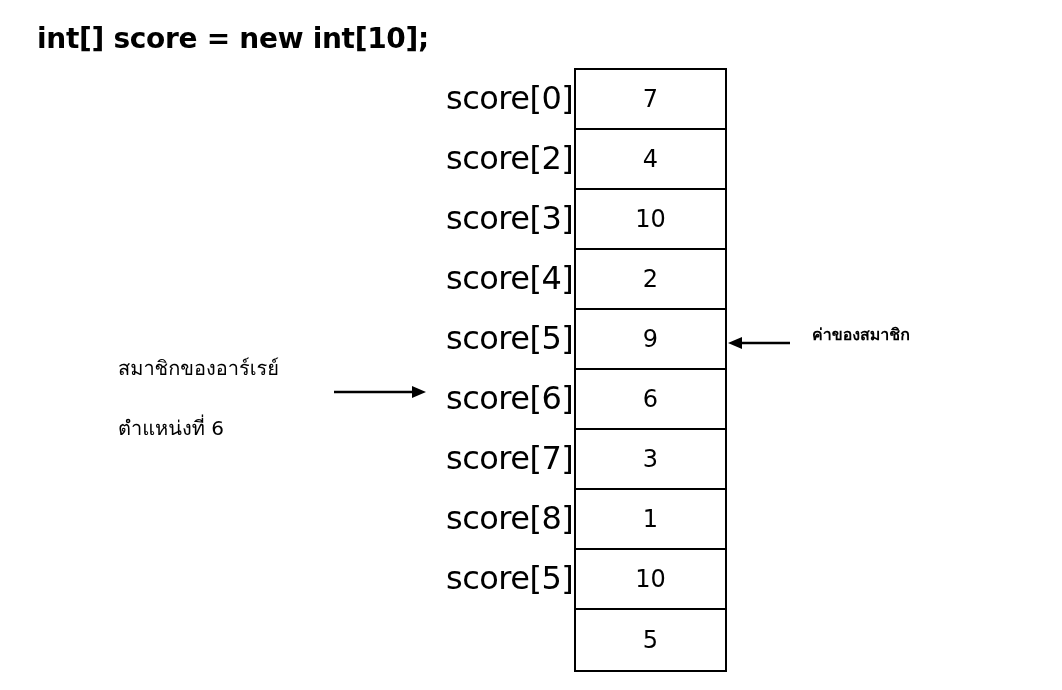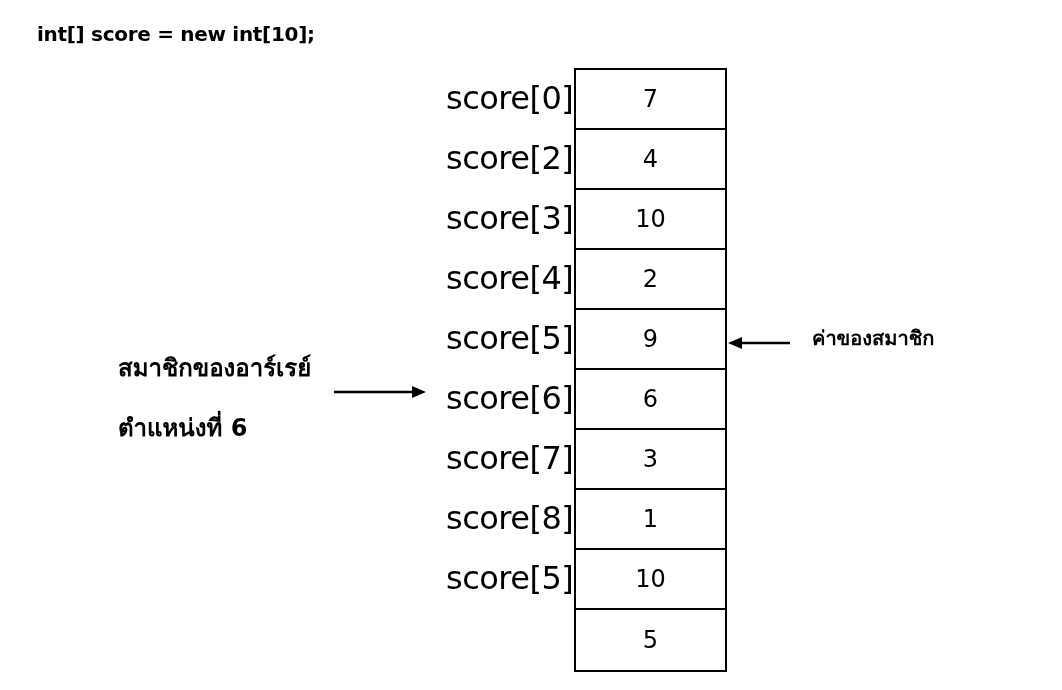--- a/index.html
+++ b/index.html
@@ -1,27 +1,27 @@
 <!DOCTYPE html>
 <html><head>
 <meta charset="utf-8">
 <style>
   html, body { margin: 0; padding: 0; background: #ffffff; }
   body { width: 1062px; height: 690px; position: relative; overflow: hidden;
          font-family: "DejaVu Sans", "Liberation Sans", sans-serif; color: #000; }
-  .code { position: absolute; left: 37px; top: 22px; font-size: 20px; font-weight: bold; letter-spacing: -0.3px; }
+  .code { position: absolute; left: 37px; top: 22px; font-size: 28px; font-weight: bold; letter-spacing: -0.3px; }
   .array { position: absolute; left: 574px; top: 68px; width: 153px;
            border: 2px solid #000; box-sizing: border-box; }
   .cell { height: 60px; box-sizing: border-box; border-bottom: 2px solid #000;
           display: flex; align-items: center; justify-content: center; font-size: 24px; }
   .cell:last-child { border-bottom: none; }
   .labels { position: absolute; left: 446px; top: 68px; width: 120px; }
   .label { height: 60px; display: flex; align-items: center; font-size: 32px; letter-spacing: -0.5px; }
-  .left-note { position: absolute; left: 118px; top: 338px; font-size: 24px; font-weight: bold; line-height: 60px; }
-  .right-note { position: absolute; left: 812px; top: 322px; font-size: 20px; font-weight: bold; }
+  .left-note { position: absolute; left: 118px; top: 338px; font-size: 20px; font-weight: normal; line-height: 60px; }
+  .right-note { position: absolute; left: 812px; top: 322px; font-size: 16px; font-weight: bold; }
   svg.arrow { position: absolute; overflow: visible; }
 </style>
 </head>
 <body>
 
 <div class="code">int[] score = new int[10];</div>
 
 <div class="labels">
   <div class="label">score[0]</div>
   <div class="label">score[2]</div>

